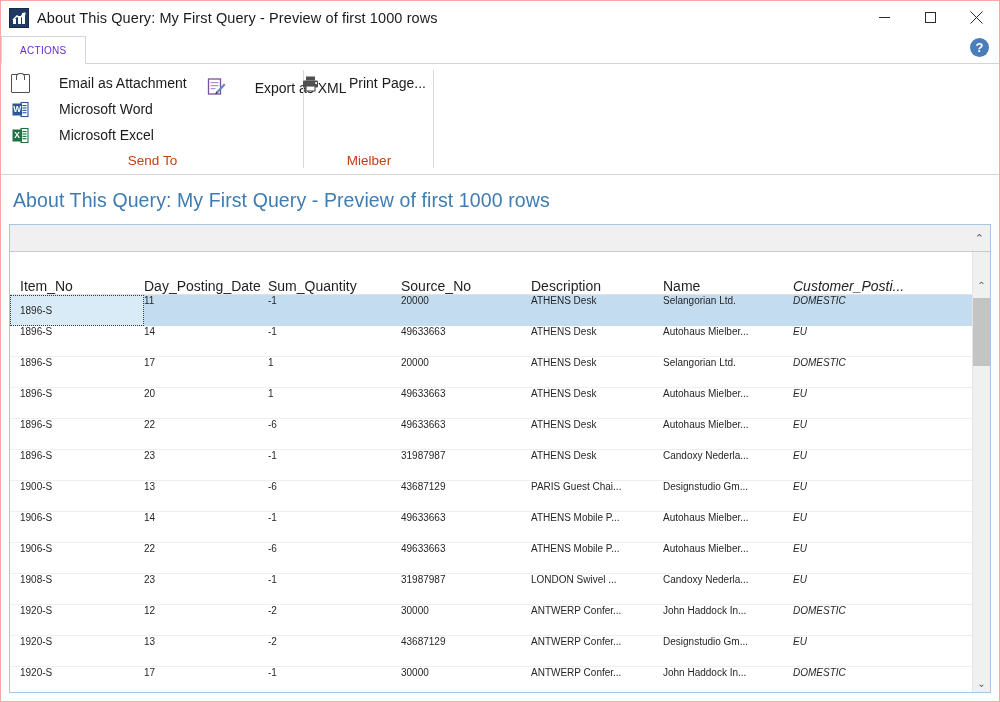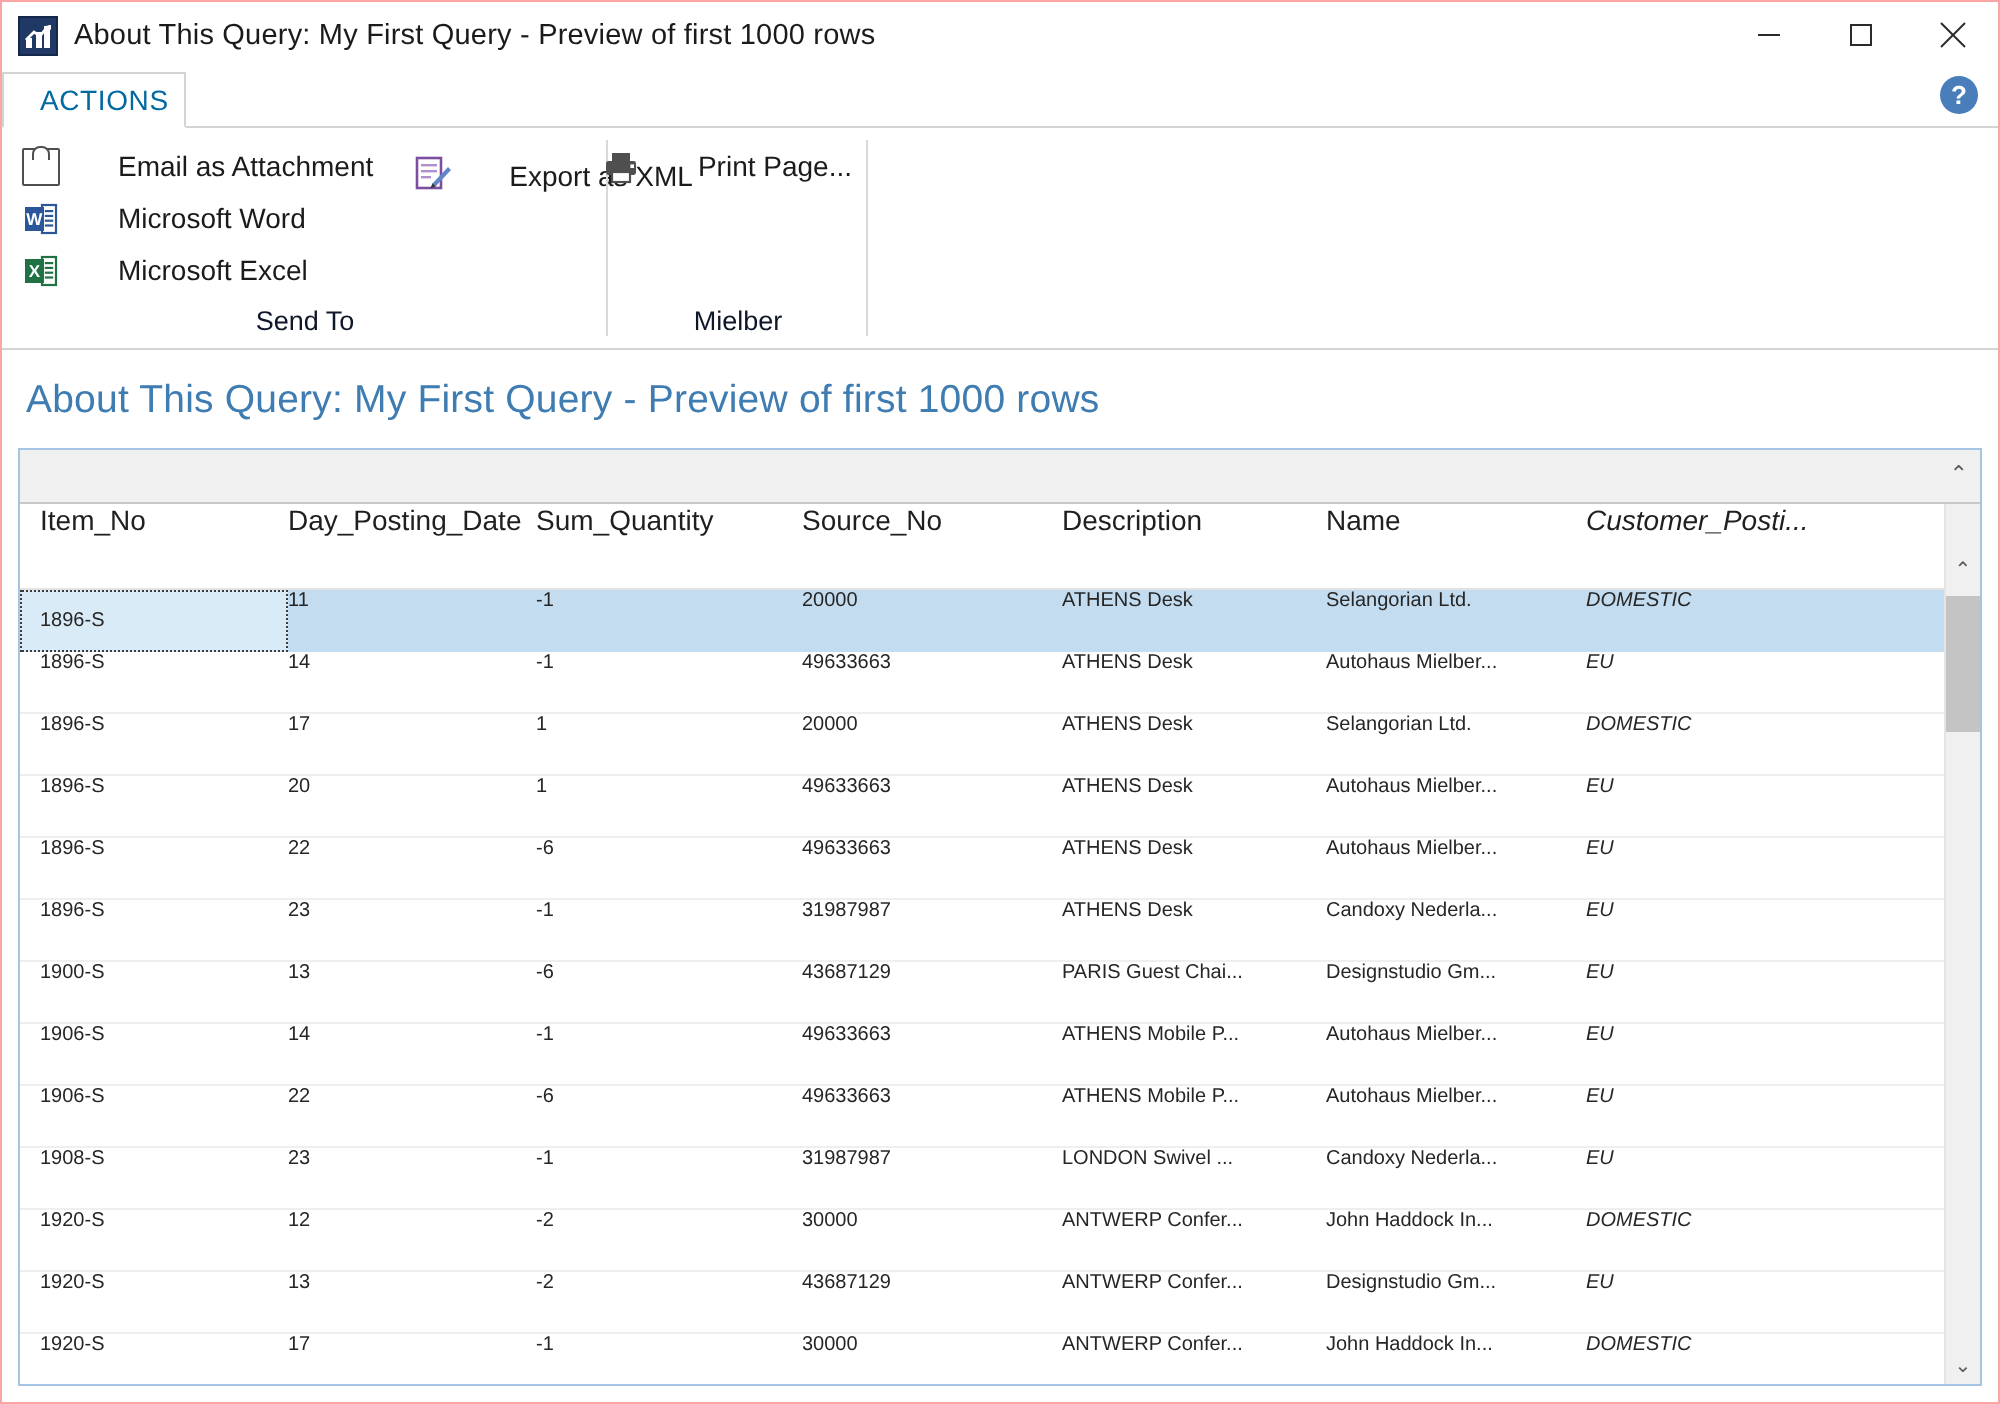--- a/index.html
+++ b/index.html
@@ -108,25 +108,25 @@
   }
   .tabstrip {
     height: 29px;
     display: flex;
     align-items: flex-end;
     position: relative;
     border-bottom: 1px solid #d4d4d4;
   }
   .tab {
     height: 28px;
-    padding: 0 8px 0 18px;
-    display: flex;
-    align-items: center;
-    font-size: 14px;
-    color: #0369a1;
+    padding: 0 18px 0 18px;
+    display: flex;
+    align-items: center;
+    font-size: 10px;
+    color: #6d28d9;
     box-sizing: border-box;
     border: 1px solid #d4d4d4;
     border-bottom: 1px solid #ffffff;
     background: #ffffff;
     margin-bottom: -1px;
     letter-spacing: 0.3px;
   }
   .help-icon {
     position: absolute;
     right: 10px;
@@ -167,21 +167,21 @@
     width: 1px;
     background: #d9d9d9;
   }
   .rgroup-label {
     position: absolute;
     bottom: 6px;
     left: 0;
     right: 0;
     text-align: center;
     font-size: 13.5px;
-    color: #0f172a;
+    color: #c2410c;
   }
   .group-sendto { width: 303px; padding-left: 10px; }
   .group-general { width: 130px; padding-left: 16px; align-items: flex-end; }
 
   .ritem {
     display: flex;
     align-items: center;
     height: 26px;
     font-size: 14px;
     color: #1b1b1b;
@@ -270,21 +270,21 @@
     min-width: 0;
     display: flex;
     flex-direction: column;
     overflow: hidden;
   }
 
   .grid-header {
     display: flex;
     height: 42px;
     min-height: 42px;
-    align-items: flex-start;
+    align-items: flex-end;
     background: #ffffff;
     border-bottom: 1px solid #e2e2e2;
     font-size: 14px;
     color: #1f1f1f;
   }
   .grid-rows {
     flex: 1 1 auto;
     overflow: hidden;
   }
   .grid-row {

